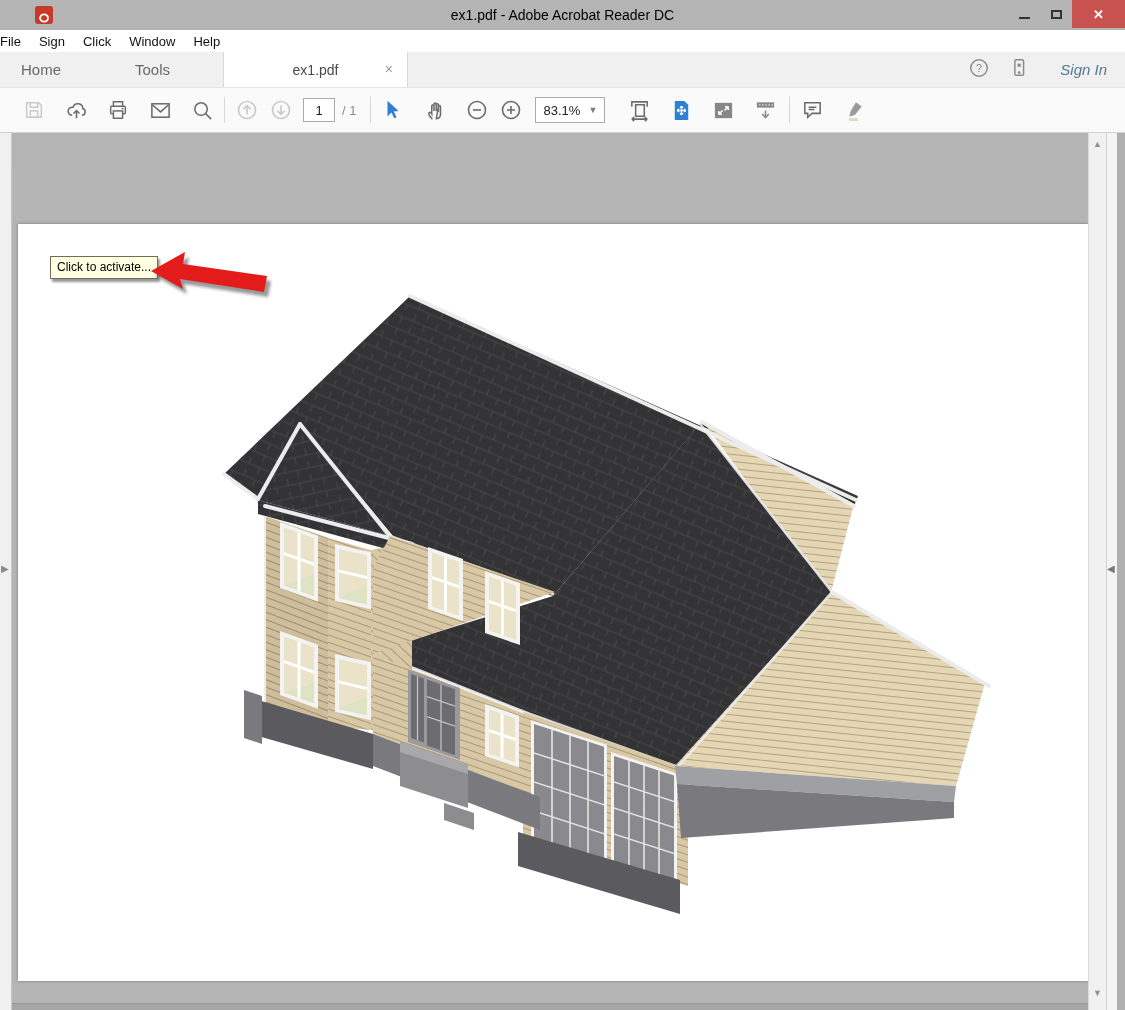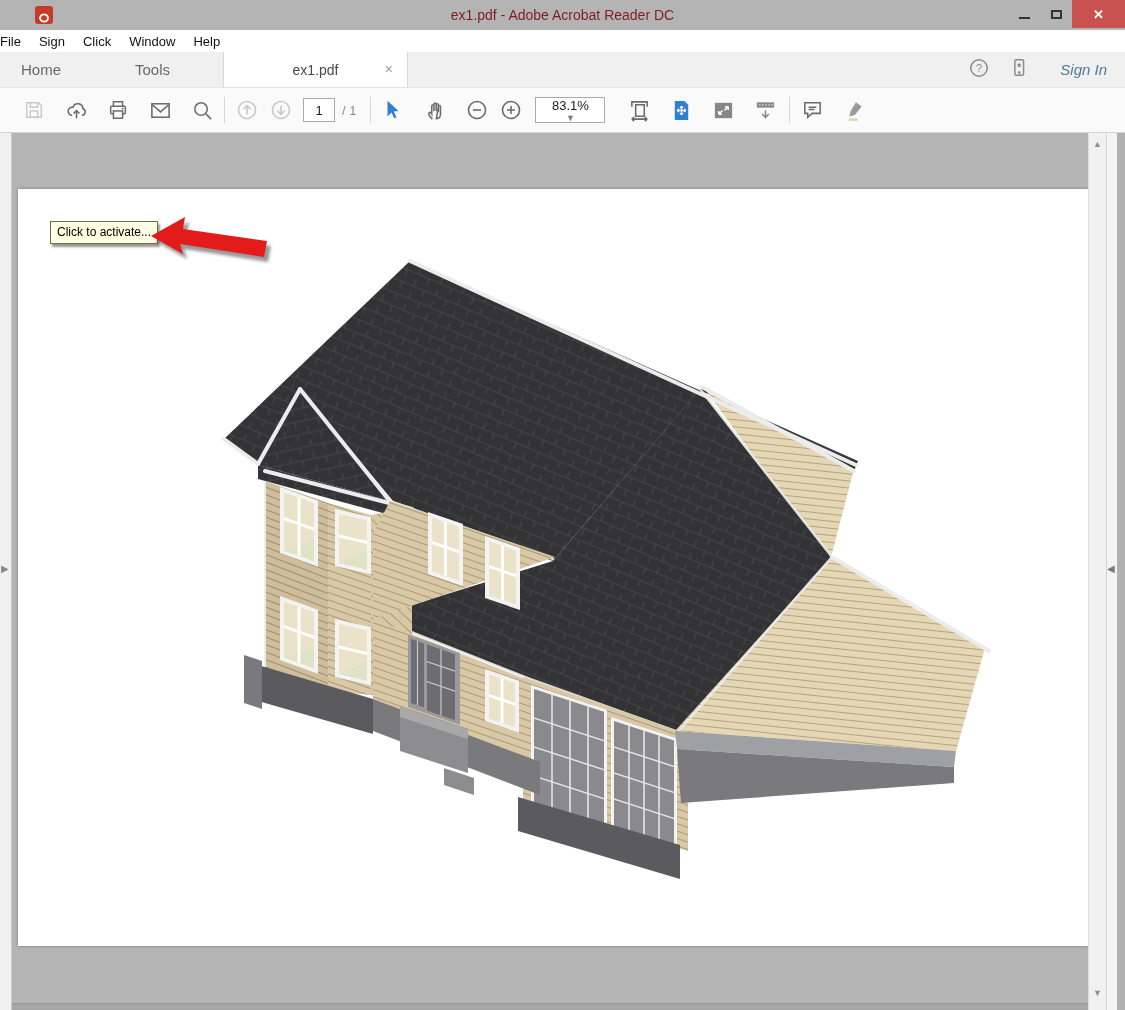--- a/index.html
+++ b/index.html
@@ -3,21 +3,21 @@
 <meta charset="utf-8">
 <style>
   * { margin:0; padding:0; box-sizing:border-box; }
   html,body { width:1125px; height:1010px; overflow:hidden;
     font-family:"Liberation Sans", sans-serif; background:#b4b4b4; }
   .window { position:relative; width:1125px; height:1010px; }
 
   
   .titlebar { height:30px; background:#b4b4b4; position:relative; display:flex; align-items:center; }
   .app-icon { position:absolute; left:34px; top:5px; width:20px; height:20px; }
-  .title-text { position:absolute; left:0; right:0; text-align:center; font-size:14px; color:#7f1d1d; }
+  .title-text { position:absolute; left:0; right:0; text-align:center; font-size:14px; color:#000000; }
   .win-controls { position:absolute; right:0; top:0; height:28px; display:flex; }
   .win-btn { display:flex; align-items:center; justify-content:center; height:28px; width:32px; cursor:default; }
   .btn-min .glyph { width:11px; height:2px; background:#333; margin-top:8px;}
   .btn-max .glyph { width:11px; height:9px; border:2px solid #333; }
   .btn-close { width:53px; background:var(--close-red); color:#fff; font-size:13px; font-weight:bold; }
 
   
   .menubar { height:22px; background:#ffffff; display:flex; align-items:center; padding-left:0; }
   .menu-item { font-size:13px; color:#111; padding:0 9px; }
   .menu-item:first-child { padding-left:0; }
@@ -35,29 +35,29 @@
   
   .toolbar { height:45px; background:#fafafa; border-bottom:1px solid #d4d4d4; display:flex; align-items:center; padding-left:20px; }
   .tbtn { width:28px; height:30px; display:flex; align-items:center; justify-content:center; }
   .tsep { width:1px; height:26px; background:#d8d8d8; margin:0 8px; }
   svg.ic { stroke:#6b6b6b; fill:none; stroke-width:1.6; }
   svg.ic.disabled { stroke:#c9c9c9; }
   .page-box { width:32px; height:24px; border:1px solid #ababab; background:#fff; text-align:center; font-size:13px; color:#222;
     font-family:"Liberation Sans", sans-serif; margin-left:8px; }
   .page-count { font-size:13px; color:#8a8a8a; margin:0 6px 0 7px; }
   .zoom-box { width:70px; height:26px; border:1px solid #ababab; background:#fff; display:flex; align-items:center;
-    justify-content:space-between; padding:0 7px; margin:0 10px; font-size:13px; color:#222;flex-direction:column; }
+    justify-content:space-between; padding:0 7px; margin:0 10px; font-size:13px; color:#222; }
   .zoom-caret { color:#7a7a7a; font-size:9px; }
   .ml6{margin-left:6px;} .ml10{margin-left:10px;} .ml14{margin-left:14px;}
 
   
   .docarea { position:relative; height:877px; display:flex; }
   .nav-strip { width:12px; background:#f0f0f0; border-right:1px solid #c9c9c9; position:relative; }
   .nav-strip .tri { position:absolute; top:430px; left:1px; color:#8a8a8a; font-size:10px; }
-  .canvas { position:relative; flex:1; background:#b5b5b5; }
+  .canvas { position:relative; flex:1; background:#b5b5b5;margin-top:35px; }
   .pdf-page { position:absolute; left:6px; top:56px; width:1070px; height:757px; background:#ffffff;
     box-shadow:0 0 3px rgba(0,0,0,.35); }
   .bottom-edge { position:absolute; left:0; right:0; bottom:0; height:7px; background:#a6a6a6; border-top:1px solid #989898;}
   .scrollbar { width:18px; background:#f1f1f1; border-left:1px solid #dcdcdc; position:relative; }
   .scrollbar .sb { position:absolute; left:0; width:100%; text-align:center; color:#8f8f8f; font-size:9px; }
   .pane-strip { width:11px; background:#f4f4f4; border-left:1px solid #d4d4d4; position:relative; }
   .pane-strip .tri { position:absolute; top:430px; left:0px; color:#7a7a7a; font-size:10px; }
   .right-gray { width:8px; background:#b0b0b0; }
 
   

